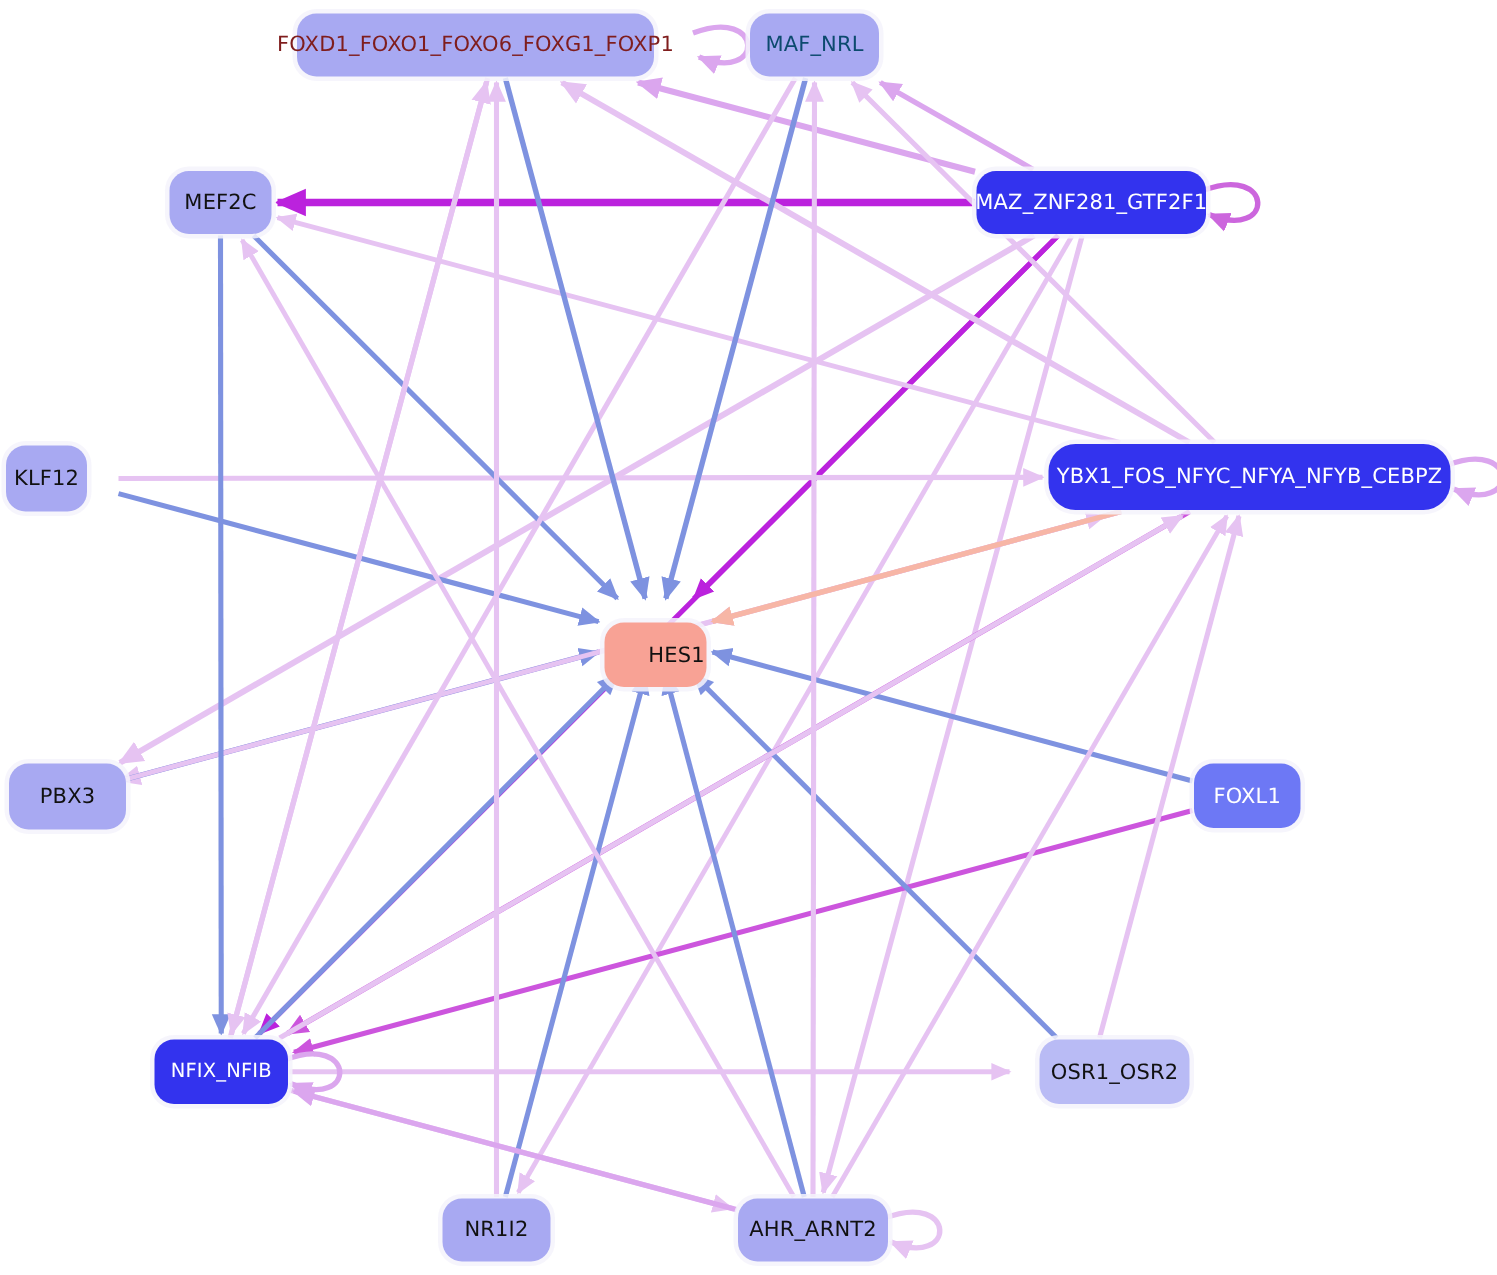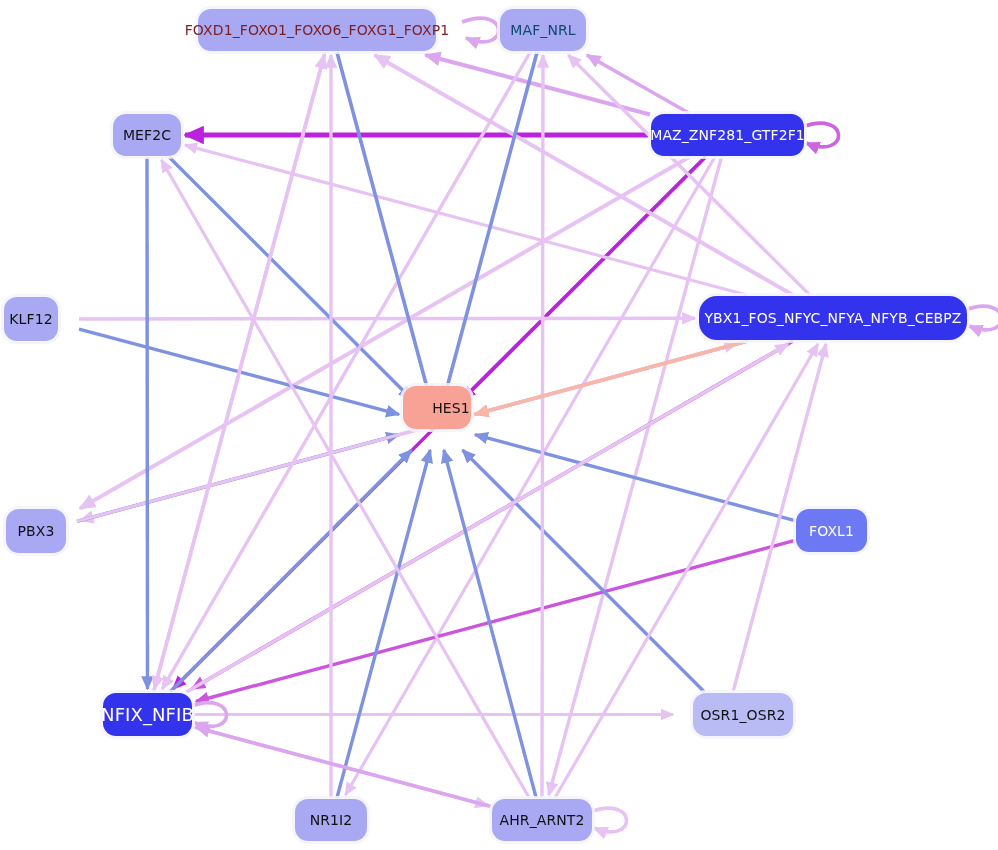--- a/index.html
+++ b/index.html
@@ -135,30 +135,30 @@
       </div>
       <div class="node" style="left: 113px; top: 114px; width: 68px; height: 42px; background: rgb(168, 169, 242); color: rgb(17, 17, 17); font-size: 14px;">
         <span class="node-label">MEF2C</span>
       </div>
       <div class="node" style="left: 699px; top: 296px; width: 268px; height: 44px; background: rgb(51, 51, 238); color: #ffffff; font-size: 14px; border-radius: 18px;">
         <span class="node-label">YBX1_FOS_NFYC_NFYA_NFYB_CEBPZ</span>
       </div>
       <div class="node" style="left: 4px; top: 297px; width: 54px; height: 44px; background: rgb(168, 169, 242); color: rgb(17, 17, 17); font-size: 14px;">
         <span class="node-label">KLF12</span>
       </div>
-      <div class="node" style="left: 403px; top: 386px; width: 68px; height: 43px; background: rgb(248, 162, 149); color: rgb(17, 17, 17); font-size: 14px; padding-left: 28px;">
+      <div class="node" style="left: 403px; top: 415px; width: 68px; height: 43px; background: rgb(248, 162, 149); color: rgb(17, 17, 17); font-size: 14px; padding-left: 28px;">
         <span class="node-label">HES1</span>
       </div>
-      <div class="node" style="left: 6px; top: 509px; width: 60px; height: 44px; background: rgb(168, 169, 242); color: rgb(17, 17, 17); font-size: 14px;">
+      <div class="node" style="left: 6px; top: 509px; width: 78px; height: 44px; background: rgb(168, 169, 242); color: rgb(17, 17, 17); font-size: 14px;">
         <span class="node-label">PBX3</span>
       </div>
       <div class="node" style="left: 796px; top: 509px; width: 71px; height: 43px; background: rgb(109, 120, 245); color: rgb(255, 255, 255); font-size: 14px; text-align: center;">
         <span class="node-label">FOXL1</span>
       </div>
-      <div class="node" style="left: 103px; top: 693px; width: 89px; height: 43px; background: rgb(51, 51, 238); color: rgb(255, 255, 255); font-size: 18px;">
+      <div class="node" style="left: 103px; top: 693px; width: 89px; height: 43px; background: rgb(51, 51, 238); color: rgb(255, 255, 255); font-size: 13px;">
         <span class="node-label">NFIX_NFIB</span>
       </div>
       <div class="node" style="left: 677px; top: 693px; width: 100px; height: 43px; background: rgb(185, 187, 245); color: rgb(17, 17, 17); font-size: 14px; margin-left: 16px;">
         <span class="node-label">OSR1_OSR2</span>
       </div>
       <div class="node" style="left: 295px; top: 799px; width: 72px; height: 42px; background: rgb(168, 169, 242); color: rgb(17, 17, 17); font-size: 14px;">
         <span class="node-label">NR1I2</span>
       </div>
       <div class="node" style="left: 492px; top: 799px; width: 100px; height: 42px; background: rgb(168, 169, 242); color: rgb(17, 17, 17); font-size: 14px;">
         <span class="node-label">AHR_ARNT2</span>

